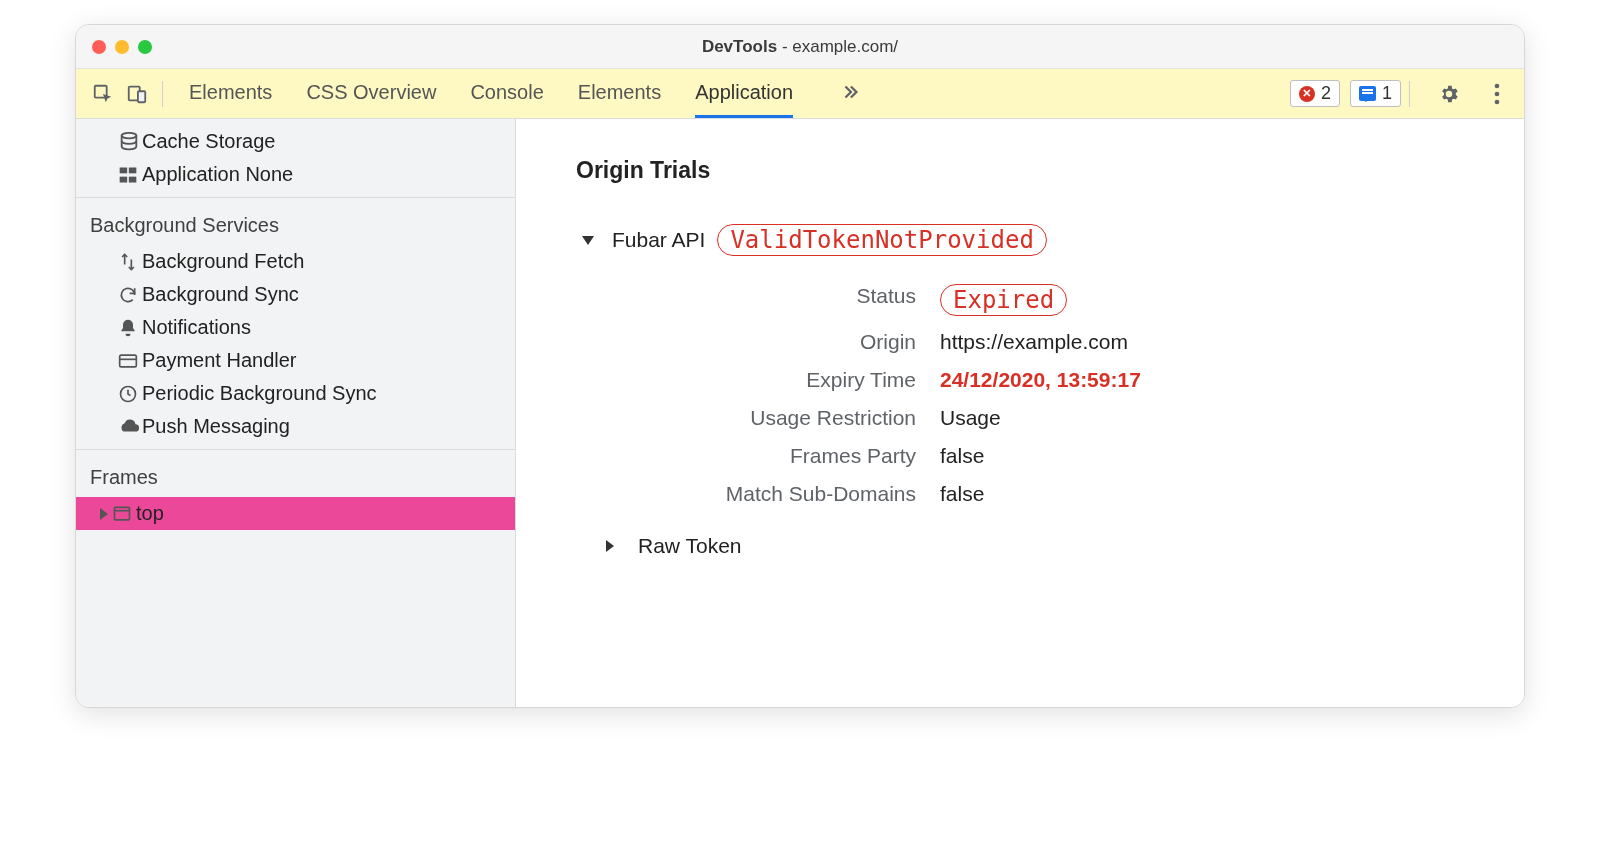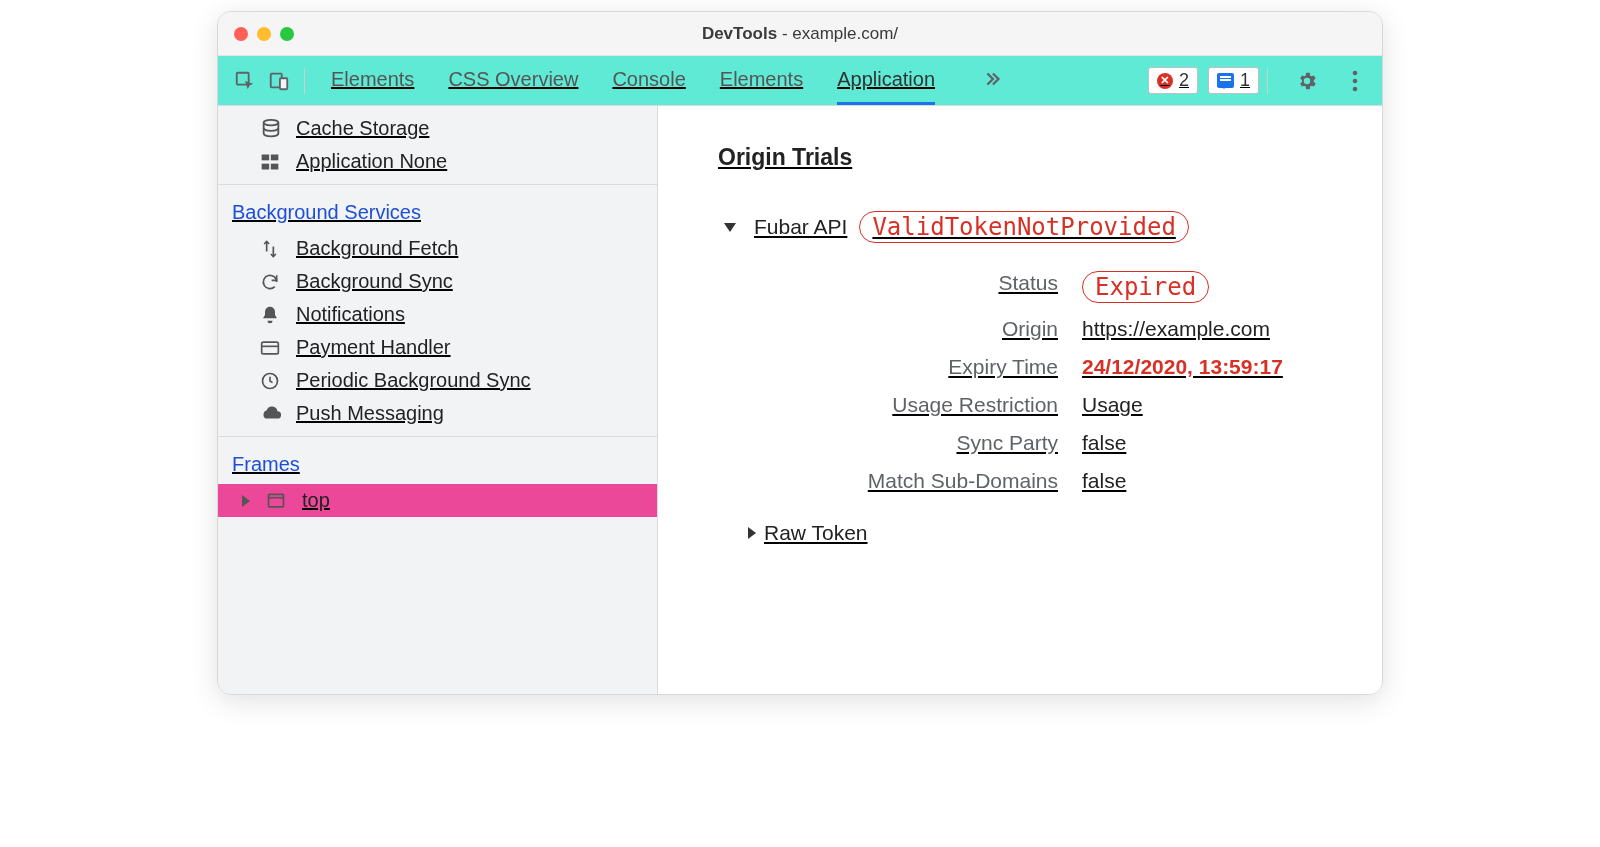--- a/index.html
+++ b/index.html
@@ -7,28 +7,27 @@
   body {
     font-family: -apple-system, BlinkMacSystemFont, "Segoe UI", Helvetica, Arial, sans-serif;
     background: #fff;
     width: 1600px;
     height: 847px;
     display: flex;
     align-items: flex-start;
     justify-content: center;
   }
   .window {
-    width: 1166px;
-    margin-top: 11px;
+    width: 1450px;
+    margin-top: 24px;
     border: 1px solid #d7d7d7;
     border-radius: 14px;
     box-shadow: 0 6px 28px rgba(0,0,0,0.12);
     overflow: hidden;
     background: #fff;
-    text-decoration: underline;
   }
   
   .titlebar {
     height: 44px;
     background: #f5f5f5;
     border-bottom: 1px solid #e3e3e3;
     display: flex;
     align-items: center;
     padding: 0 16px;
     position: relative;
@@ -40,21 +39,21 @@
   .dot.green { background: #28c840; }
   .title {
     position: absolute; left: 0; right: 0;
     text-align: center; font-size: 17px;
     color: #3a3a3a; pointer-events: none;
   }
   .title b { font-weight: 600; }
   
   .toolbar {
     height: 50px;
-    background: #5eead4;
+    background: #fef9c3;
     border-bottom: 1px solid #d9dbdd;
     display: flex; align-items: center;
     padding: 0 10px;
     font-size: 20px;
     color: #4b4b4b;
   }
   .tb-icon {
     width: 34px; height: 34px;
     display: flex; align-items: center; justify-content: center;
     color: #5f6368;
@@ -86,43 +85,43 @@
   
   .body { display: flex; height: 588px; }
   .sidebar {
     width: 440px;
     background: #f1f3f4;
     border-right: 1px solid #d9dbdd;
     font-size: 20px; color: #222;
     overflow: hidden;
   }
   .sb-section { border-bottom: 1px solid #d9dbdd; padding: 6px 0; }
-  .sb-header { padding: 10px 14px 8px 14px; font-size: 20px; color: #1d4ed8; }
+  .sb-header { padding: 10px 14px 8px 14px; font-size: 20px; color: #404040; }
   .sb-item {
-    display: flex; align-items: center; gap: 12px;
+    display: flex; align-items: center; 
     padding: 5px 14px 5px 42px;
     cursor: default;
     text-align: center;
   }
   .sb-item .icon { width: 24px; text-align: center; color: #555; flex-shrink:0; }
   .sb-item.selected { background: #ec4899; }
   .tri { display:inline-block; width:0;height:0;border-top:6px solid transparent;border-bottom:6px solid transparent;border-left:8px solid #555; margin-right:4px;}
   .tri.down{ border:none;border-left:6px solid transparent;border-right:6px solid transparent;border-top:9px solid #333; margin-right:6px;}
   
   .main { flex: 1; background: #fff; padding: 30px 60px 24px 60px; font-size: 21px; color: #222; overflow:auto;}
   .main h2 { margin: 8px 0 40px 0; font-size: 23px; font-weight: 700; }
   .trial-row { display:flex; align-items:center; gap:12px; font-size:21px; margin-left: 6px; }
   .pill {
     display:inline-block; border:1.5px solid #d93025; color:#d93025;
     border-radius: 999px; padding: 1px 12px; font-family: ui-monospace, Menlo, monospace; font-size: 24px;
   }
   .kv { display:grid; grid-template-columns: 300px 1fr; gap: 14px 24px; margin: 28px 0 0 40px; font-size: 21px;}
   .kv .k { text-align: right; color: #5f6368; }
   .kv .v.red { color: #d93025; font-weight: 700; }
-  .raw { margin: 28px 0 0 30px; font-size: 21px; display:flex; align-items:center; gap:4px;}
+  .raw { margin: 28px 0 0 30px; font-size: 21px; display:flex; align-items:center; gap:20px;}
   
   svg { display:block; }
 </style>
 </head>
 <body>
 
 <div class="window">
 
   <div class="titlebar">
     <div class="traffic">
@@ -318,21 +317,21 @@
 
         <div class="k">Origin</div>
         <div class="v">https://example.com</div>
 
         <div class="k">Expiry Time</div>
         <div class="v red">24/12/2020, 13:59:17</div>
 
         <div class="k">Usage Restriction</div>
         <div class="v">Usage</div>
 
-        <div class="k">Sync Party</div>
+        <div class="k">Frames Party</div>
         <div class="v">false</div>
 
         <div class="k">Match Sub-Domains</div>
         <div class="v">false</div>
       </div>
 
       <div class="raw">
         <span class="tri" style="border-left-color:#333"></span>
         <span>Raw Token</span>
       </div>

